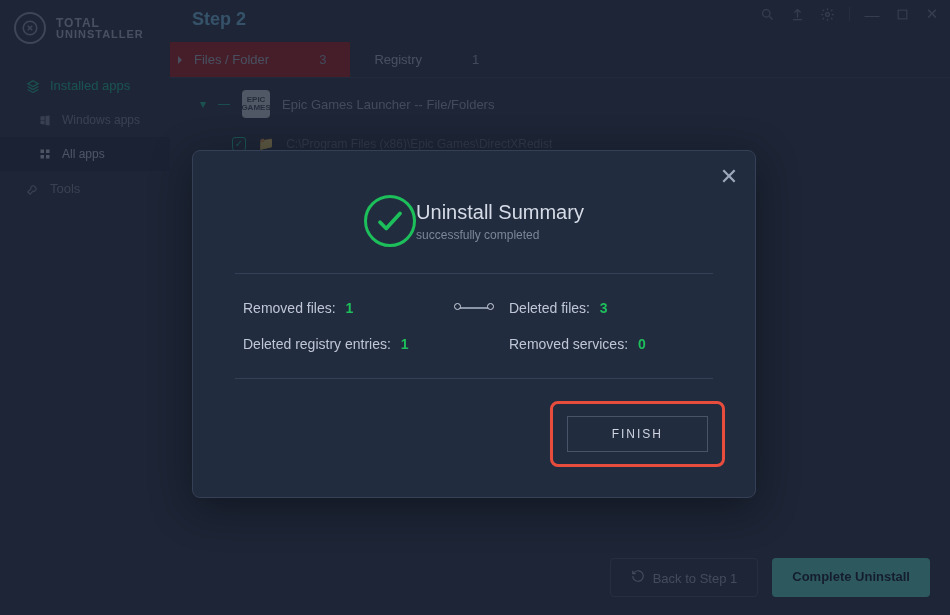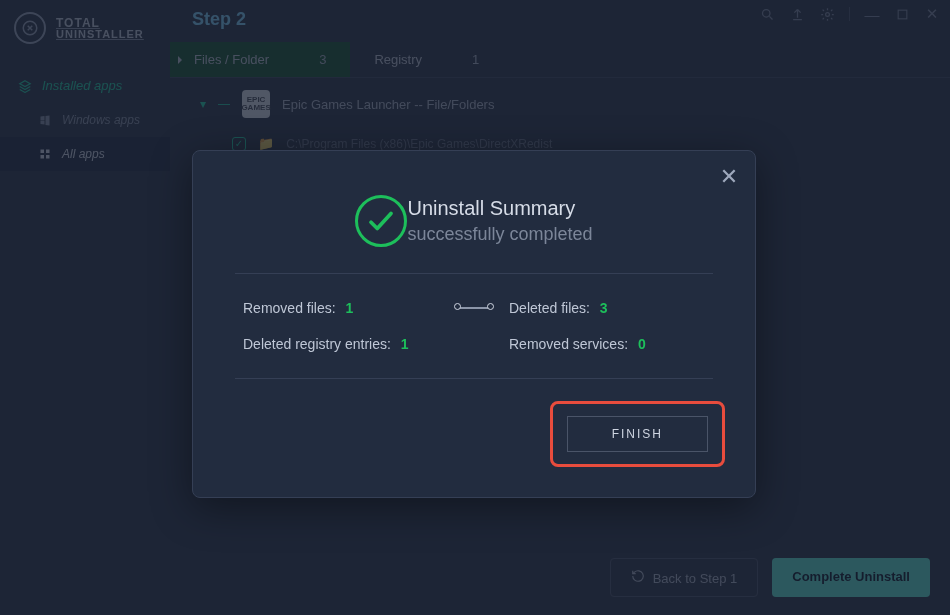--- a/index.html
+++ b/index.html
@@ -17,32 +17,32 @@
   z-index: 5;
   pointer-events: none;
 }
 
 
 .sidebar {
   position: absolute; left: 0; top: 0;
   width: 170px; height: 100%;
   padding: 12px 0 0 0;
 }
-.brand { display: flex; align-items: center; gap: 10px; padding: 0 12px 24px 14px; text-decoration: underline; }
+.brand { display: flex; align-items: center; gap: 10px; padding: 0 12px 24px 14px; }
 .brand-logo {
   width: 32px; height: 32px; border-radius: 50%;
   border: 2px solid #9aa6bb; display: flex; align-items: center; justify-content: center;
 }
 .brand-logo svg { width: 18px; height: 18px; }
 .brand-text { line-height: 1; }
 .brand-text .t1 { font-size: 12px; letter-spacing: 1px; color: #c3cbda; font-weight: 600; }
 .brand-text .t2 { font-size: 11px; letter-spacing: 1px; color: #c3cbda; font-weight: 600; }
 .nav-item {
   display: flex; align-items: center; gap: 10px;
-  padding: 10px 18px; font-size: 13px; color: #8a95a8; font-style: italic;
+  padding: 10px 26px; font-size: 13px; color: #8a95a8;
 }
 .nav-item.active-parent { color: #1fd3a5; }
 .nav-item.sub { padding-left: 38px; font-size: 12px; }
 .nav-item.active-sub { background: #1f2a3e; color: #d5dce8; }
 .nav-icon { width: 14px; height: 14px; display: inline-flex; align-items: center; justify-content: center; }
 
 
 .topbar {
   position: absolute; right: 10px; top: 6px;
   display: flex; gap: 14px; align-items: center;
@@ -55,21 +55,21 @@
 .step-title {
   font-size: 18px; color: #7dd3fc; font-weight: 600;
   padding: 9px 22px 12px;
 }
 .tabs { display: flex; border-bottom: 1px solid #3a4559; }
 .tab {
   display: flex; align-items: center; gap: 50px;
   padding: 10px 24px; font-size: 13px; color: #c1c9d8;
   position: relative;
 }
-.tab.active { background: #14532d; }
+.tab.active { background: #b91c1c; }
 .tab.active::before {
   content: ""; position: absolute; left: 8px; top: 50%;
   border: 4px solid transparent; border-left-color: #c1c9d8;
   transform: translateY(-50%);
 }
 .tab .count { color: #aeb7c8; }
 
 .list-row {
   display: flex; align-items: center; gap: 12px;
   padding: 12px 30px; color: #aeb7c8; font-size: 13px;
@@ -119,21 +119,21 @@
   color: #9ea8bc; font-size: 22px; cursor: pointer;
   width: 24px; height: 24px; display: flex; align-items: center; justify-content: center;
 }
 .modal-head { display: flex; align-items: center; justify-content: center; margin: 24px 0 26px; }
 .check-circle {
   width: 52px; height: 52px; border-radius: 50%;
   border: 3px solid #1dbf5b; display: flex; align-items: center; justify-content: center;
 }
 .check-circle svg { width: 30px; height: 30px; }
 .mh-text .mh-title { font-size: 20px; color: #d6dce7; font-weight: 500; }
-.mh-text .mh-sub { font-size: 18px; color: #7c8699; margin-top: 4px; }
+.mh-text .mh-sub { font-size: 12px; color: #7c8699; margin-top: 4px; }
 .modal hr { border: none; border-top: 1px solid #353f55; margin: 0 12px; }
 .stats {
   display: grid; grid-template-columns: 1fr auto 1fr;
   row-gap: 20px; column-gap: 14px;
   padding: 26px 20px 26px; align-items: center;
 }
 .stat { white-space: nowrap; font-size: 14px; color: #bfc7d6; }
 .stat-label { color: #bfc7d6; }
 .stat-val { color: #1dbf5b; font-weight: 600; margin-left: 6px; }
 .slider {
@@ -190,20 +190,28 @@
     <span class="nav-icon">
       <svg width="12" height="12" viewBox="0 0 24 24" fill="#d5dce8">
           <rect x="3" y="3" width="7" height="7"></rect>
           <rect x="14" y="3" width="7" height="7"></rect>
           <rect x="3" y="14" width="7" height="7"></rect>
           <rect x="14" y="14" width="7" height="7"></rect>
         </svg>
     </span>
     <span>All apps</span>
   </div>
+  <div class="nav-item">
+    <span class="nav-icon">
+      <svg width="14" height="14" viewBox="0 0 24 24" fill="none" stroke="#8a95a8" stroke-width="2">
+          <path d="M14 7a4 4 0 0 0-5.6 5L3 17l4 4 5-5.4A4 4 0 0 0 17 10l-3-3z"></path>
+        </svg>
+    </span>
+    <span>Tools</span>
+  </div>
 </div>
 
 <div class="topbar">
   <span class="top-icn">
       <svg width="15" height="15" viewBox="0 0 24 24" fill="none" stroke="#7f8aa0" stroke-width="2">
         <circle cx="10" cy="10" r="6"></circle>
         <path d="M20 20l-5-5"></path>
       </svg>
     </span>
   <span class="top-icn">

